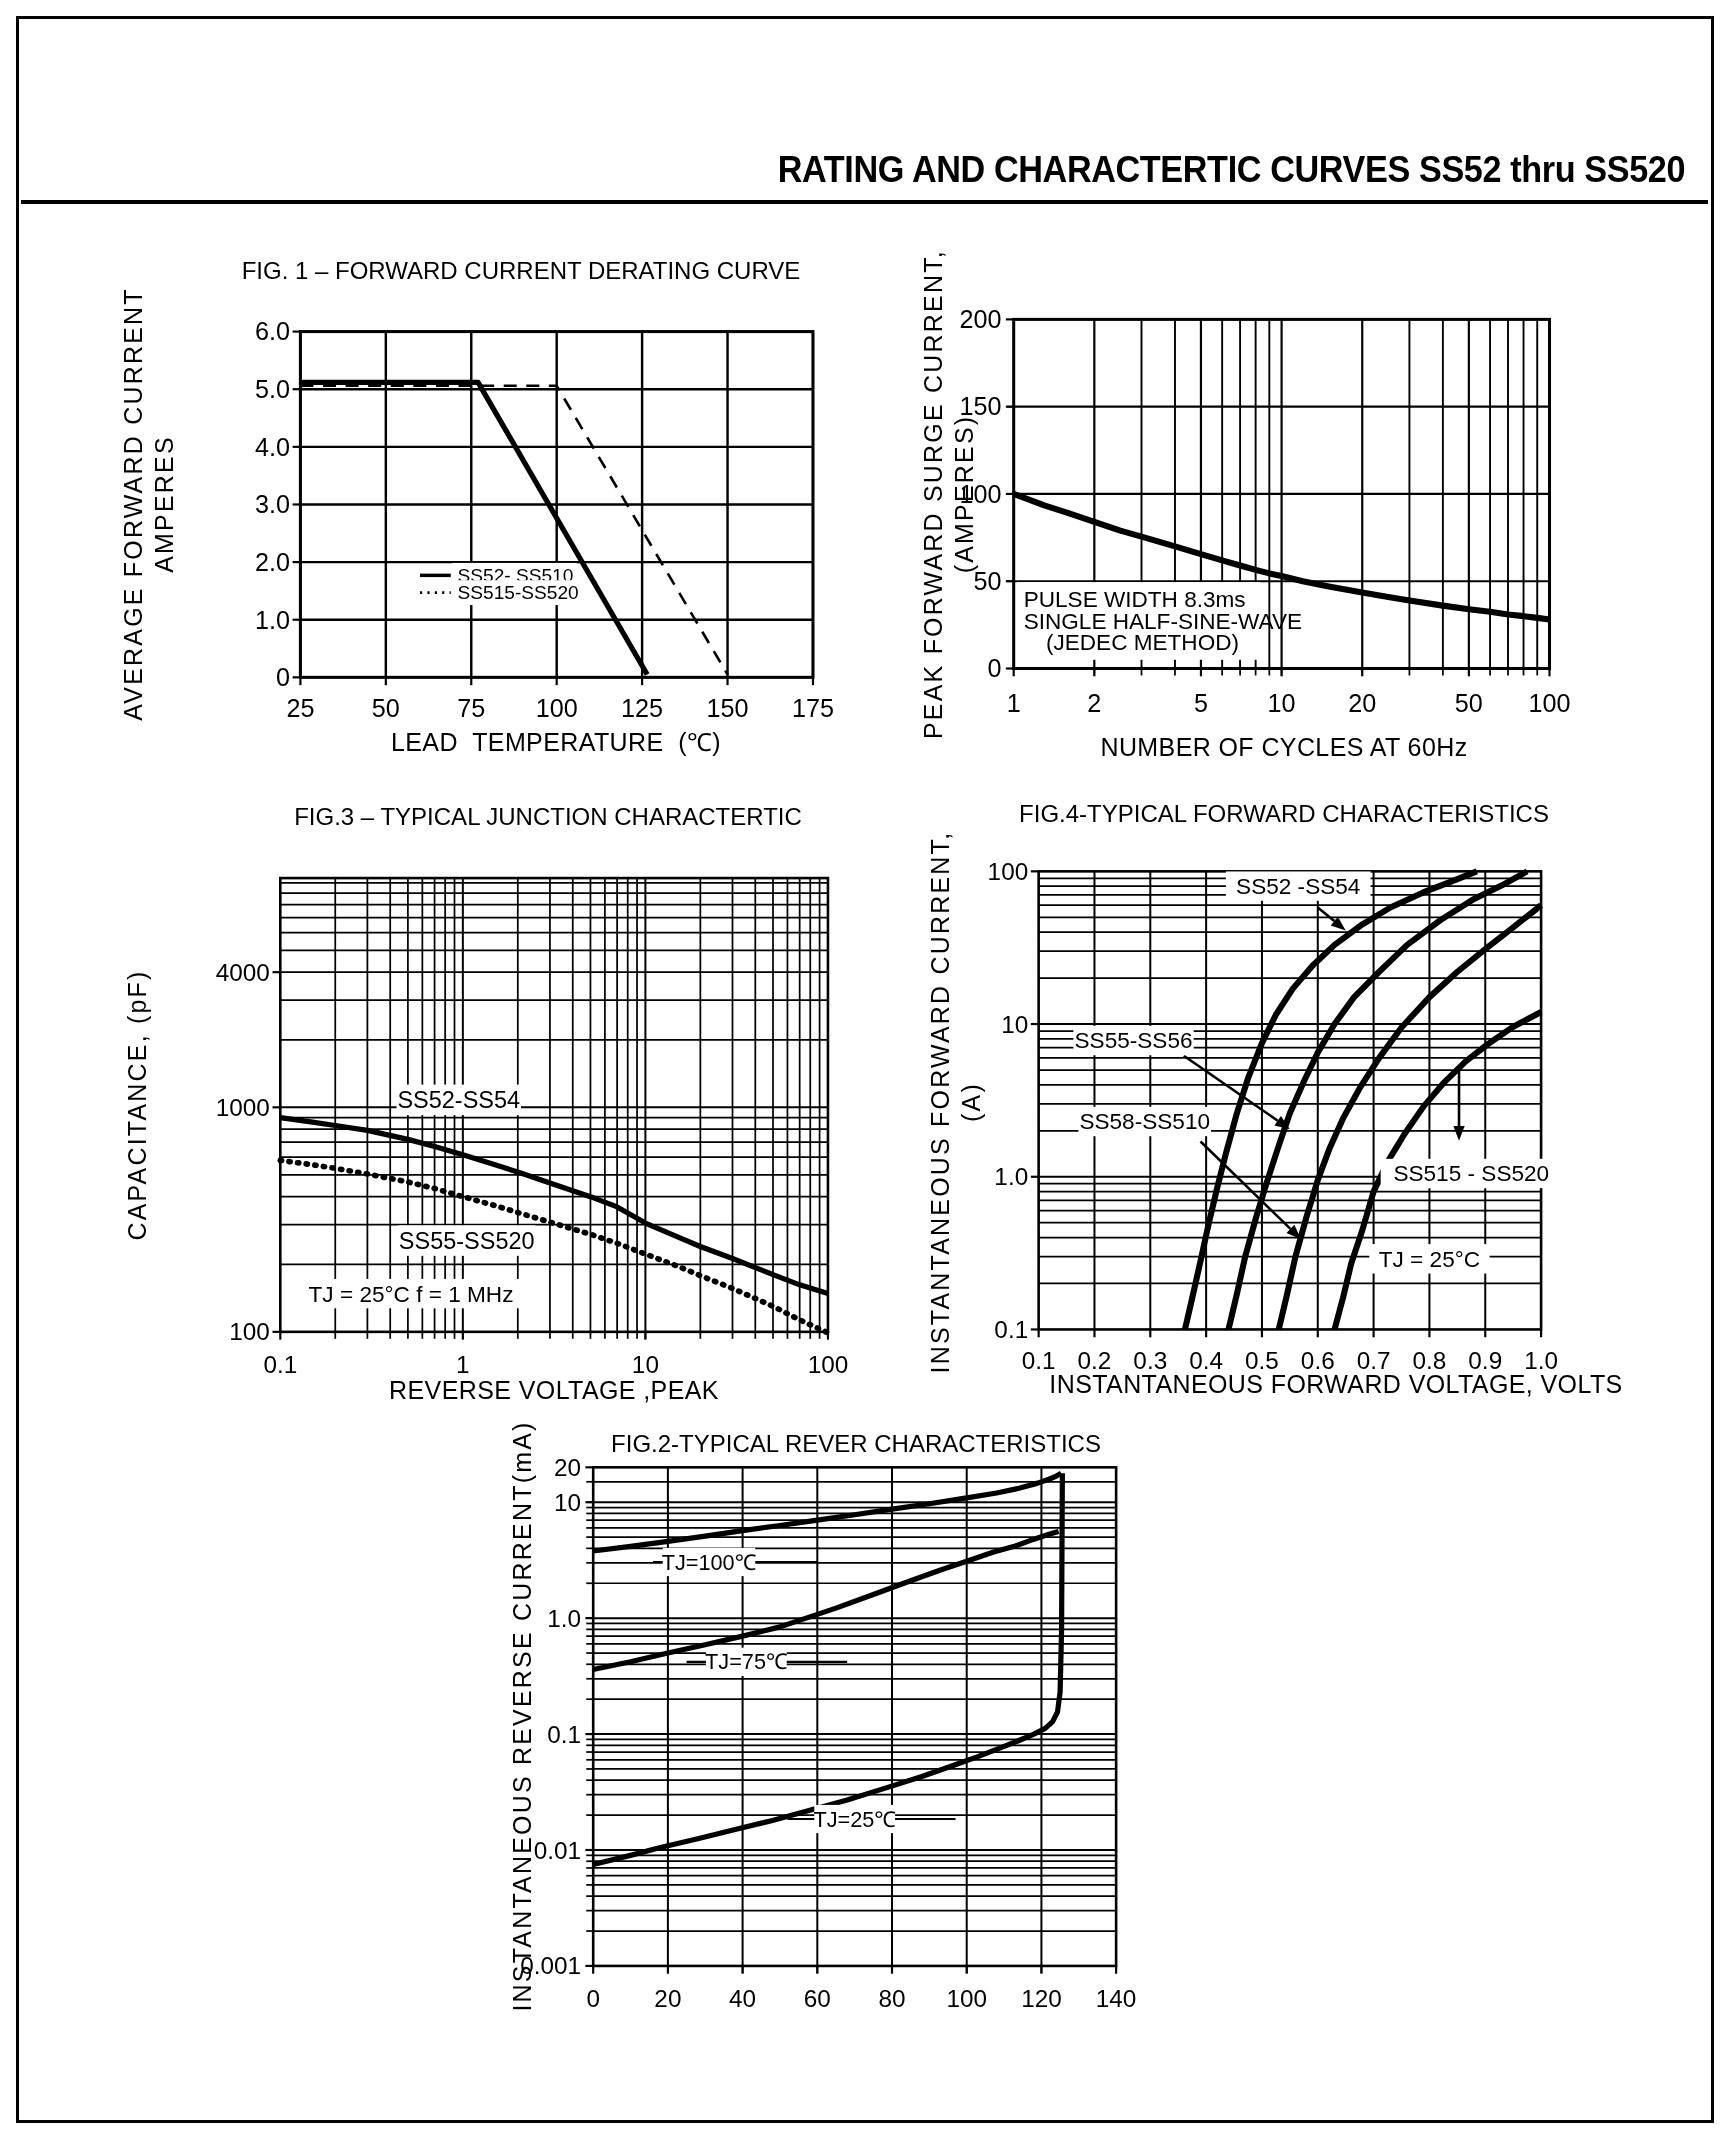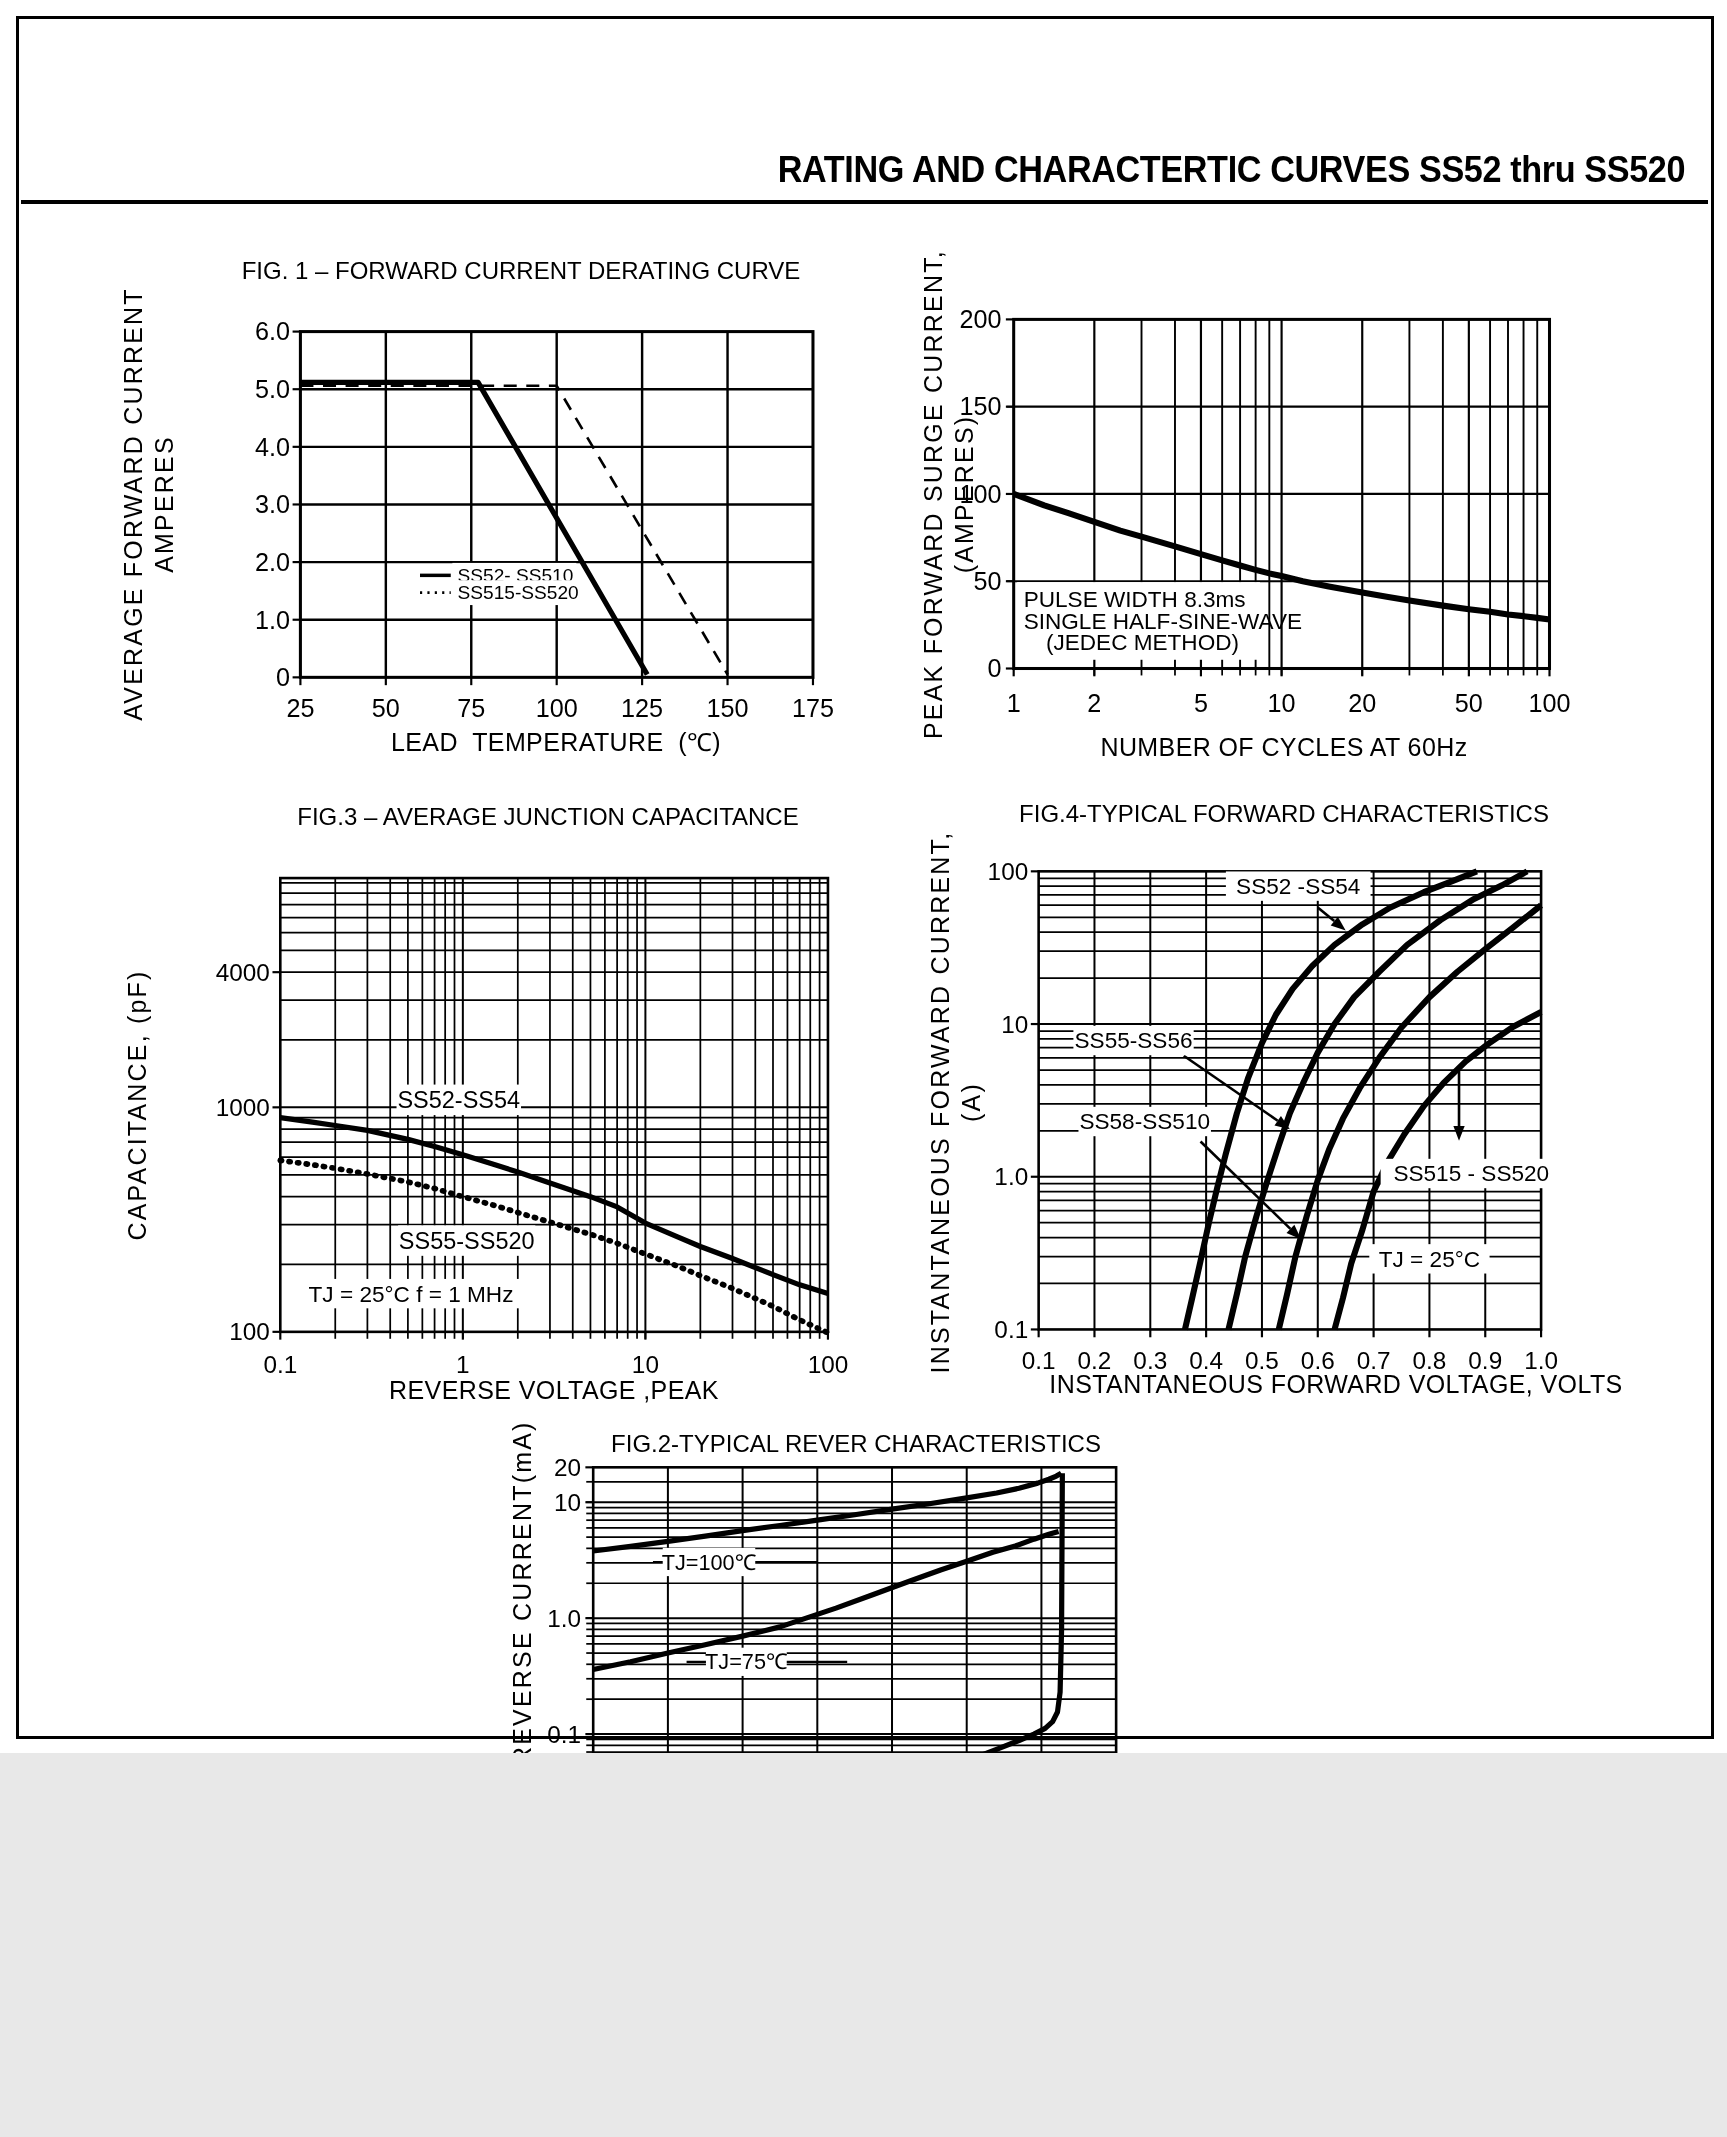--- a/index.html
+++ b/index.html
@@ -1,16 +1,16 @@
 <!DOCTYPE html>
 <html style="font-size:14px"><head>
 <meta charset="utf-8">
 <style>
   html,body{margin:0;padding:0;background:#e8e8e8}
-  .page{position:relative;width:1728px;height:1753px;background:#ffffff;
+  .page{position:relative;width:1728px;height:2137px;background:#ffffff;
         font-family:"Liberation Sans",sans-serif;color:#000;overflow:hidden}
   .pborder{position:absolute;left:15.6px;top:15.6px;right:14px;bottom:14px;border:3.5px solid #000}
   .main-title{position:absolute;top:149px;right:43px;font-size:36px;font-weight:bold;
         letter-spacing:-0.4px;white-space:nowrap;transform:scaleX(0.95);transform-origin:100% 50%}
   .rule{position:absolute;left:21px;top:200px;width:1687px;height:4.3px;background:#000}
   .ftitle{position:absolute;font-size:24px;white-space:nowrap;transform:translateX(-50%)}
   .xlab{position:absolute;font-size:25px;white-space:pre;letter-spacing:0.4px;transform:translateX(-50%)}
   .ylab{position:absolute;font-size:25px;letter-spacing:2.2px;text-align:center;white-space:pre;
         line-height:31px;transform:translate(-50%,-50%) rotate(-90deg)}
   .figsvg{position:absolute}
@@ -147,21 +147,21 @@
       <polyline points="86.0,229.0 121.2,242.1 149.0,251.1 178.9,261.2 208.8,271.2 233.2,278.2 271.7,289.3 301.6,298.3 326.1,305.4 346.7,311.4 364.6,316.4 380.4,320.5 394.5,323.5 418.9,329.5 448.8,335.5 487.4,342.6 517.3,347.6 541.7,351.6 580.2,357.6 610.1,361.7 634.6,364.7 655.2,367.7 673.1,369.7 688.9,371.7 703.0,373.7" fill="none" stroke="#000" stroke-width="7" stroke-linejoin="round"></polyline>
       <rect x="89.96028382154563" y="330.505" width="279.57530767647324" height="89.445" fill="#fff"></rect>
       <text x="97.5460746146824" y="358.70000000000005" text-anchor="start" font-size="26" font-family="&quot;Liberation Sans&quot;,sans-serif" fill="#000">PULSE WIDTH 8.3ms</text>
       <text x="97.5460746146824" y="384.83000000000004" text-anchor="start" font-size="26" font-family="&quot;Liberation Sans&quot;,sans-serif" fill="#000">SINGLE HALF-SINE-WAVE</text>
       <text x="123.19705777700469" y="408.95000000000005" text-anchor="start" font-size="26" font-family="&quot;Liberation Sans&quot;,sans-serif" fill="#000">(JEDEC METHOD)</text>
     </svg>
   <div class="xlab" style="left:1284px;top:733px">NUMBER OF CYCLES AT 60Hz</div>
   <div class="ylab" style="left:949px;top:494px">PEAK FORWARD SURGE CURRENT,
 (AMPERES)</div>
 
-  <div class="ftitle" style="left:548px;top:803px">FIG.3 – AVERAGE JUNCTION CAPACITANCE</div>
+  <div class="ftitle" style="left:548px;top:803px">FIG.3 – TYPICAL JUNCTION CHARACTERTIC</div>
   <svg class="figsvg" style="left:209px;top:852px" width="652" height="532" viewBox="0 0 750 612">
       <line x1="145.21629908943606" x2="145.21629908943606" y1="30" y2="552" stroke="#000" stroke-width="2"></line>
       <line x1="182.1954634911291" x2="182.1954634911291" y1="30" y2="552" stroke="#000" stroke-width="2"></line>
       <line x1="208.4325981788721" x2="208.4325981788721" y1="30" y2="552" stroke="#000" stroke-width="2"></line>
       <line x1="228.78370091056394" x2="228.78370091056394" y1="30" y2="552" stroke="#000" stroke-width="2"></line>
       <line x1="245.41176258056518" x2="245.41176258056518" y1="30" y2="552" stroke="#000" stroke-width="2"></line>
       <line x1="259.47058840299394" x2="259.47058840299394" y1="30" y2="552" stroke="#000" stroke-width="2"></line>
       <line x1="271.64889726830813" x2="271.64889726830813" y1="30" y2="552" stroke="#000" stroke-width="2"></line>
       <line x1="282.39092698225824" x2="282.39092698225824" y1="30" y2="552" stroke="#000" stroke-width="2"></line>
       <line x1="355.21629908943606" x2="355.21629908943606" y1="30" y2="552" stroke="#000" stroke-width="2"></line>

